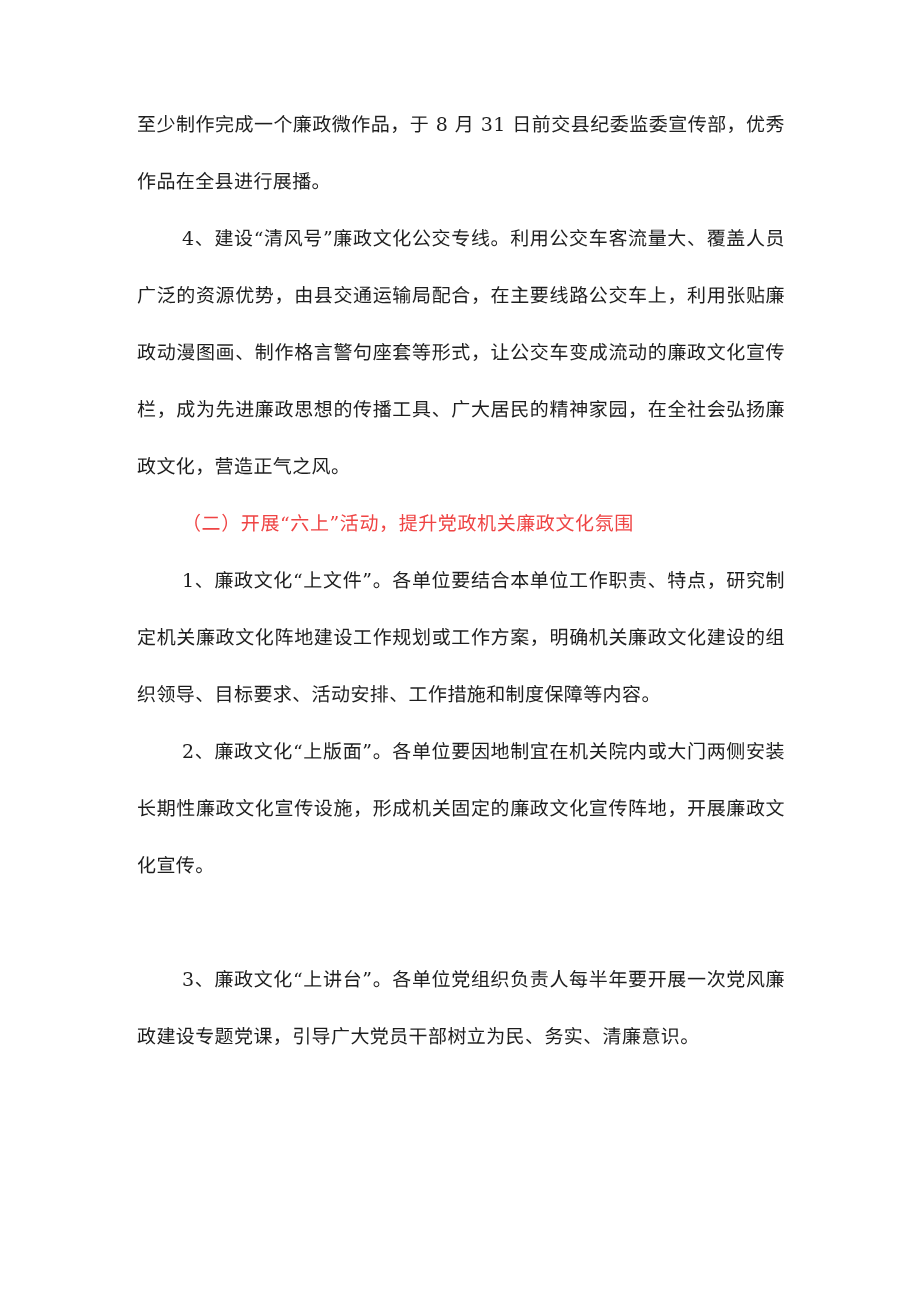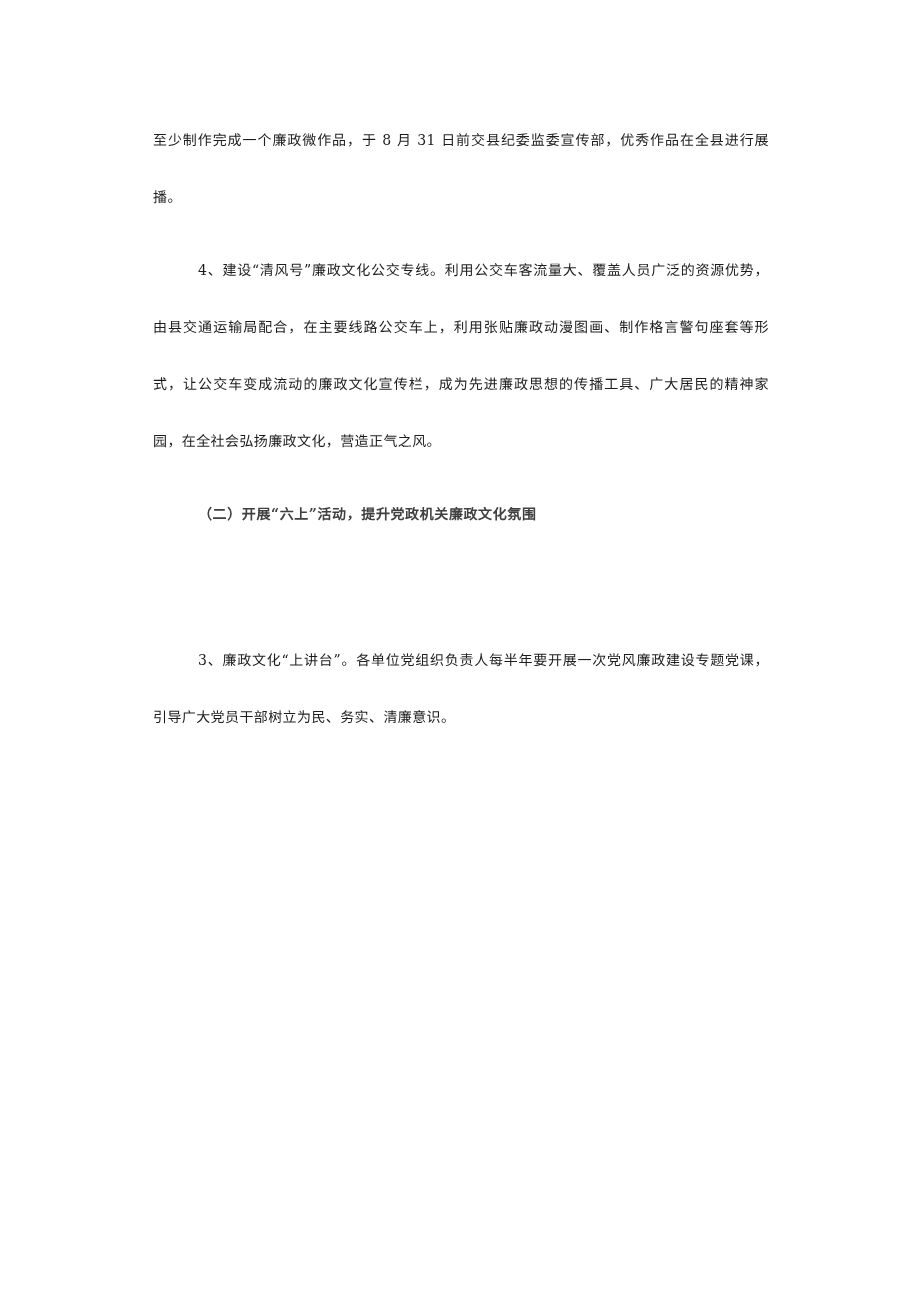--- a/index.html
+++ b/index.html
@@ -25,41 +25,41 @@
 
   .doc-body {
     position: absolute;
     left: 137px;
     top: 96px;
     width: 648px;
   }
 
   
   .para {
-    margin: 16px;
-    font-size: 14px;
+    margin: 0;
+    font-size: 19px;
     line-height: 57px;
     text-align: justify;
     text-justify: inter-character;
     text-indent: 0;
     letter-spacing: 0.4px;
     word-break: break-all;
     font-weight: 400;
     color: #1d1d1d;
   }
 
   .para.indent {
     text-indent: 45px;
   }
 
   .para.heading {
-    font-weight: 700;
+    font-weight: 400;
     text-indent: 45px;
     letter-spacing: 0.6px;
-    color: #404040;
+    color: #ef4444;
   }
 
   
   .para + .para {
     margin-top: 0;
   }
 
   
   .gap-line {
     height: 57px;
@@ -72,21 +72,23 @@
 
   <div class="doc-body">
 
     <p class="para">至少制作完成一个廉政微作品，于 8 月 31 日前交县纪委监委宣传部，优秀作品在全县进行展播。</p>
 
     <p class="para indent">4、建设“清风号”廉政文化公交专线。利用公交车客流量大、覆盖人员广泛的资源优势，由县交通运输局配合，在主要线路公交车上，利用张贴廉政动漫图画、制作格言警句座套等形式，让公交车变成流动的廉政文化宣传栏，成为先进廉政思想的传播工具、广大居民的精神家园，在全社会弘扬廉政文化，营造正气之风。</p>
 
 
     <p class="para heading">（二）开展“六上”活动，提升党政机关廉政文化氛围</p>
 
+    <p class="para indent">1、廉政文化“上文件”。各单位要结合本单位工作职责、特点，研究制定机关廉政文化阵地建设工作规划或工作方案，明确机关廉政文化建设的组织领导、目标要求、活动安排、工作措施和制度保障等内容。</p>
 
+    <p class="para indent">2、廉政文化“上版面”。各单位要因地制宜在机关院内或大门两侧安装长期性廉政文化宣传设施，形成机关固定的廉政文化宣传阵地，开展廉政文化宣传。</p>
 
     <div class="gap-line"></div>
 
     <p class="para indent">3、廉政文化“上讲台”。各单位党组织负责人每半年要开展一次党风廉政建设专题党课，引导广大党员干部树立为民、务实、清廉意识。</p>
 
   </div>
 
 </div>
 
 </body></html>

